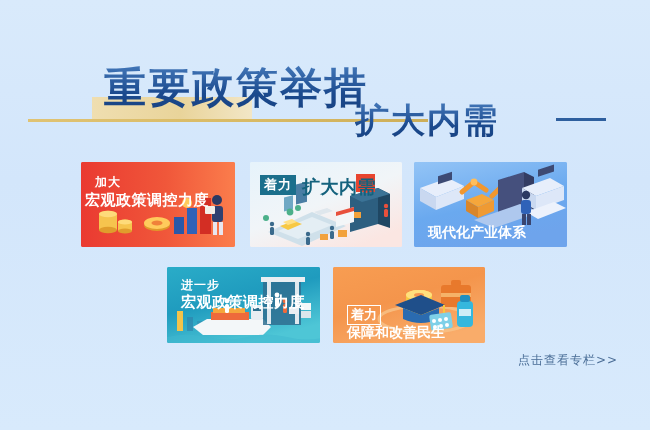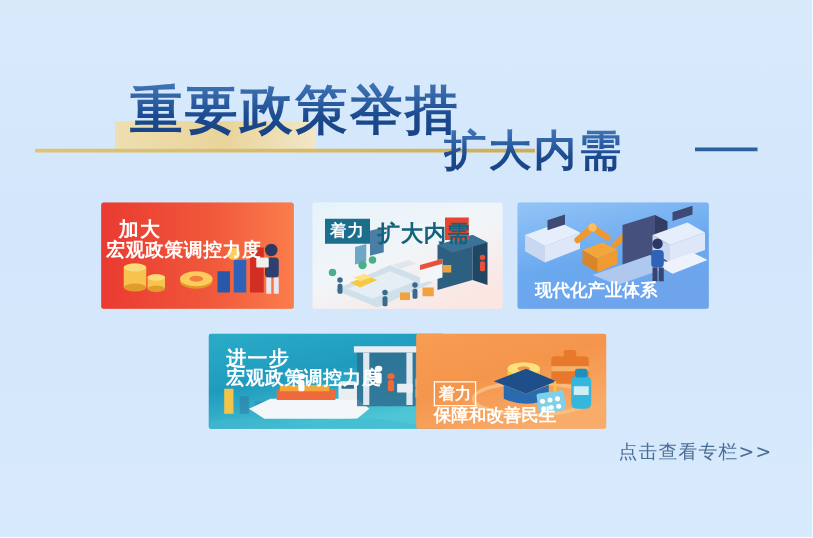--- a/index.html
+++ b/index.html
@@ -84,21 +84,21 @@
     position: absolute;
     left: 0; top: 0; right: 0; bottom: 0;
   }
   .card-text {
     position: absolute;
     z-index: 6;
     white-space: nowrap;
     font-weight: bold;
     font-family: "DejaVu Sans", "Liberation Sans", sans-serif;
   }
-  .t-small { font-size: 16px; letter-spacing: 1px; }
+  .t-small { font-size: 12px; letter-spacing: 1px; }
   .t-big   { font-size: 15px; letter-spacing: 0.5px; }
 
   
   #card-1 { left: 81px; top: 162px; width: 154px; height: 85px;
             background: linear-gradient(100deg, #ec3f33 0%, #f05a3c 48%, #fa7a4a 100%); }
   #card-1 .t1 { left: 14px; top: 12px; color: #ffffff; }
   #card-1 .t2 { left: 4px; top: 29px; color: #ffffff; }
 
   
   #card-2 { left: 250px; top: 162px; width: 152px; height: 85px;
@@ -118,38 +118,38 @@
   #card-3 { left: 414px; top: 162px; width: 153px; height: 85px;
             background: linear-gradient(165deg, #8ec0f5 0%, #6aa9ef 55%, #6fa5ec 100%); }
   #card-3 .t1 {
     left: 14px; top: 41px; color: #ffffff; font-size: 14px;
     border: 1.5px solid #ffffff; padding: 0 3px;
   }
   #card-3 .t2 { left: 14px; top: 62px; color: #ffffff; font-size: 14px; }
 
   
   #card-4 { left: 167px; top: 267px; width: 153px; height: 76px;
-            background: linear-gradient(160deg, #27a9c6 0%, #1f9bbe 50%, #49c3d4 100%); padding-left: 36px; }
+            background: linear-gradient(160deg, #27a9c6 0%, #1f9bbe 50%, #49c3d4 100%); }
   #card-4 .t1 { left: 14px; top: 10px; color: #ffffff; }
   #card-4 .t2 { left: 14px; top: 26px; color: #ffffff; }
 
   
   #card-5 { left: 333px; top: 267px; width: 152px; height: 76px;
             background: linear-gradient(140deg, #f79a4e 0%, #f4954c 50%, #f8a864 100%); }
   #card-5 .t1 {
     left: 14px; top: 38px; color: #ffffff; font-size: 13px;
     border: 1.5px solid #ffffff; padding: 0 3px;
   }
   #card-5 .t2 { left: 14px; top: 57px; color: #ffffff; font-size: 14px; }
 
   
   #cta-link {
     position: absolute;
     right: 32px; top: 352px;
-    font-size: 15px;
+    font-size: 12px;
     color: #4a6d96;
     letter-spacing: 1px;
     font-family: "DejaVu Sans", "Liberation Sans", sans-serif;
   }
 
   
   svg.illus { display: block; width: 100%; height: 100%; }
 </style>
 </head>
 <body>

